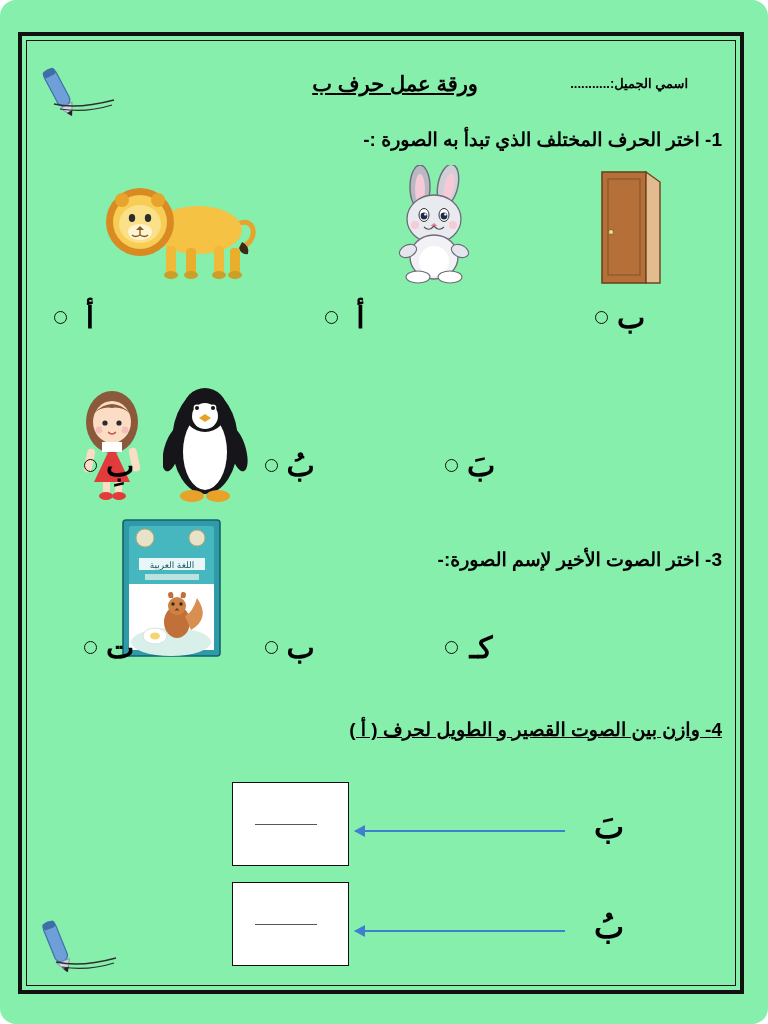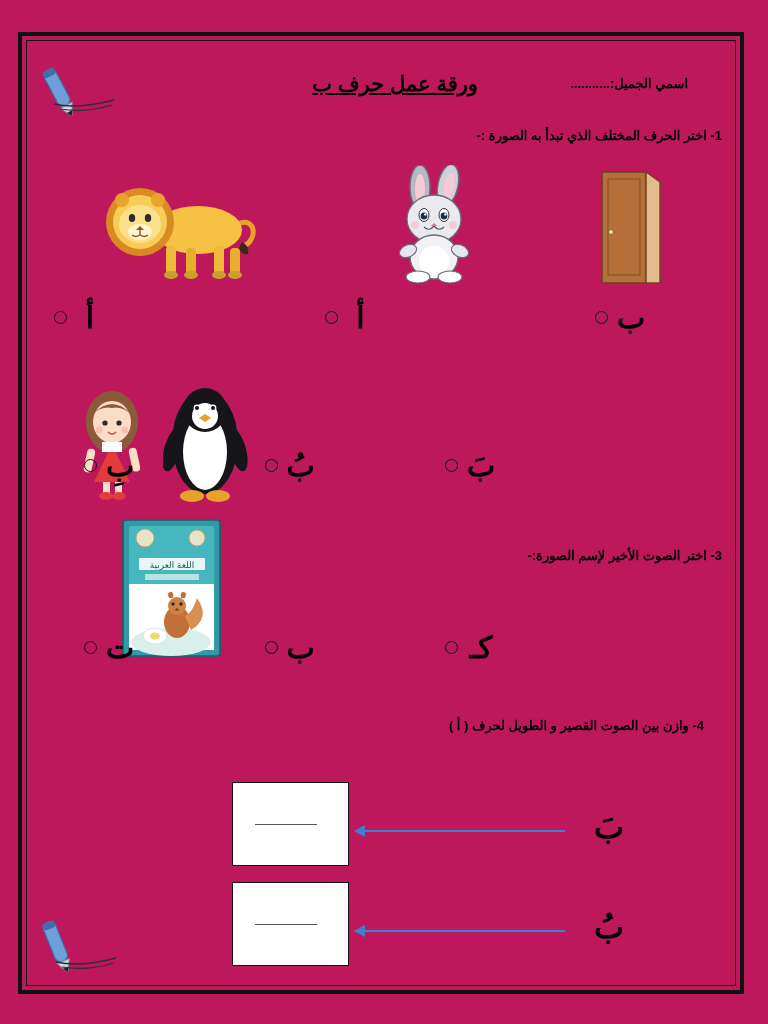--- a/index.html
+++ b/index.html
@@ -13,21 +13,22 @@
     font-family: "Liberation Sans", sans-serif;
     color: #000;
     position: relative;
     overflow: hidden;
   }
   .page {
     position: absolute;
     left: 0; top: 0;
     width: 768px;
     height: 1024px;
-    background: #be185d;
+    background: #86efac;
+    border-radius: 16px;
   }
   .border-frame {
     position: absolute;
     left: 18px;
     top: 32px;
     width: 726px;
     height: 962px;
     border: 4px solid #111;
     box-sizing: border-box;
   }
@@ -74,30 +75,30 @@
     position: absolute;
     width: 90px;
     height: 60px;
   }
   .pen-top { left: 36px; top: 56px; }
   .pen-bottom { left: 36px; top: 912px; }
 
   
   .q-text {
     position: absolute;
-    font-size: 13px;
+    font-size: 19px;
     font-weight: bold;
     direction: rtl;
     text-align: right;
     white-space: nowrap;
   }
   .q1 { right: 46px; top: 128px; }
   .q2 { right: 46px; top: 378px; }
   .q3 { right: 46px; top: 548px; }
-  .q4 { right: 64px; top: 718px; }
+  .q4 { right: 46px; top: 718px; text-decoration: underline; }
 
   
   .opt-row {
     position: absolute;
     display: flex;
     flex-direction: row;
     align-items: center;
     direction: rtl;
   }
   .opt {

